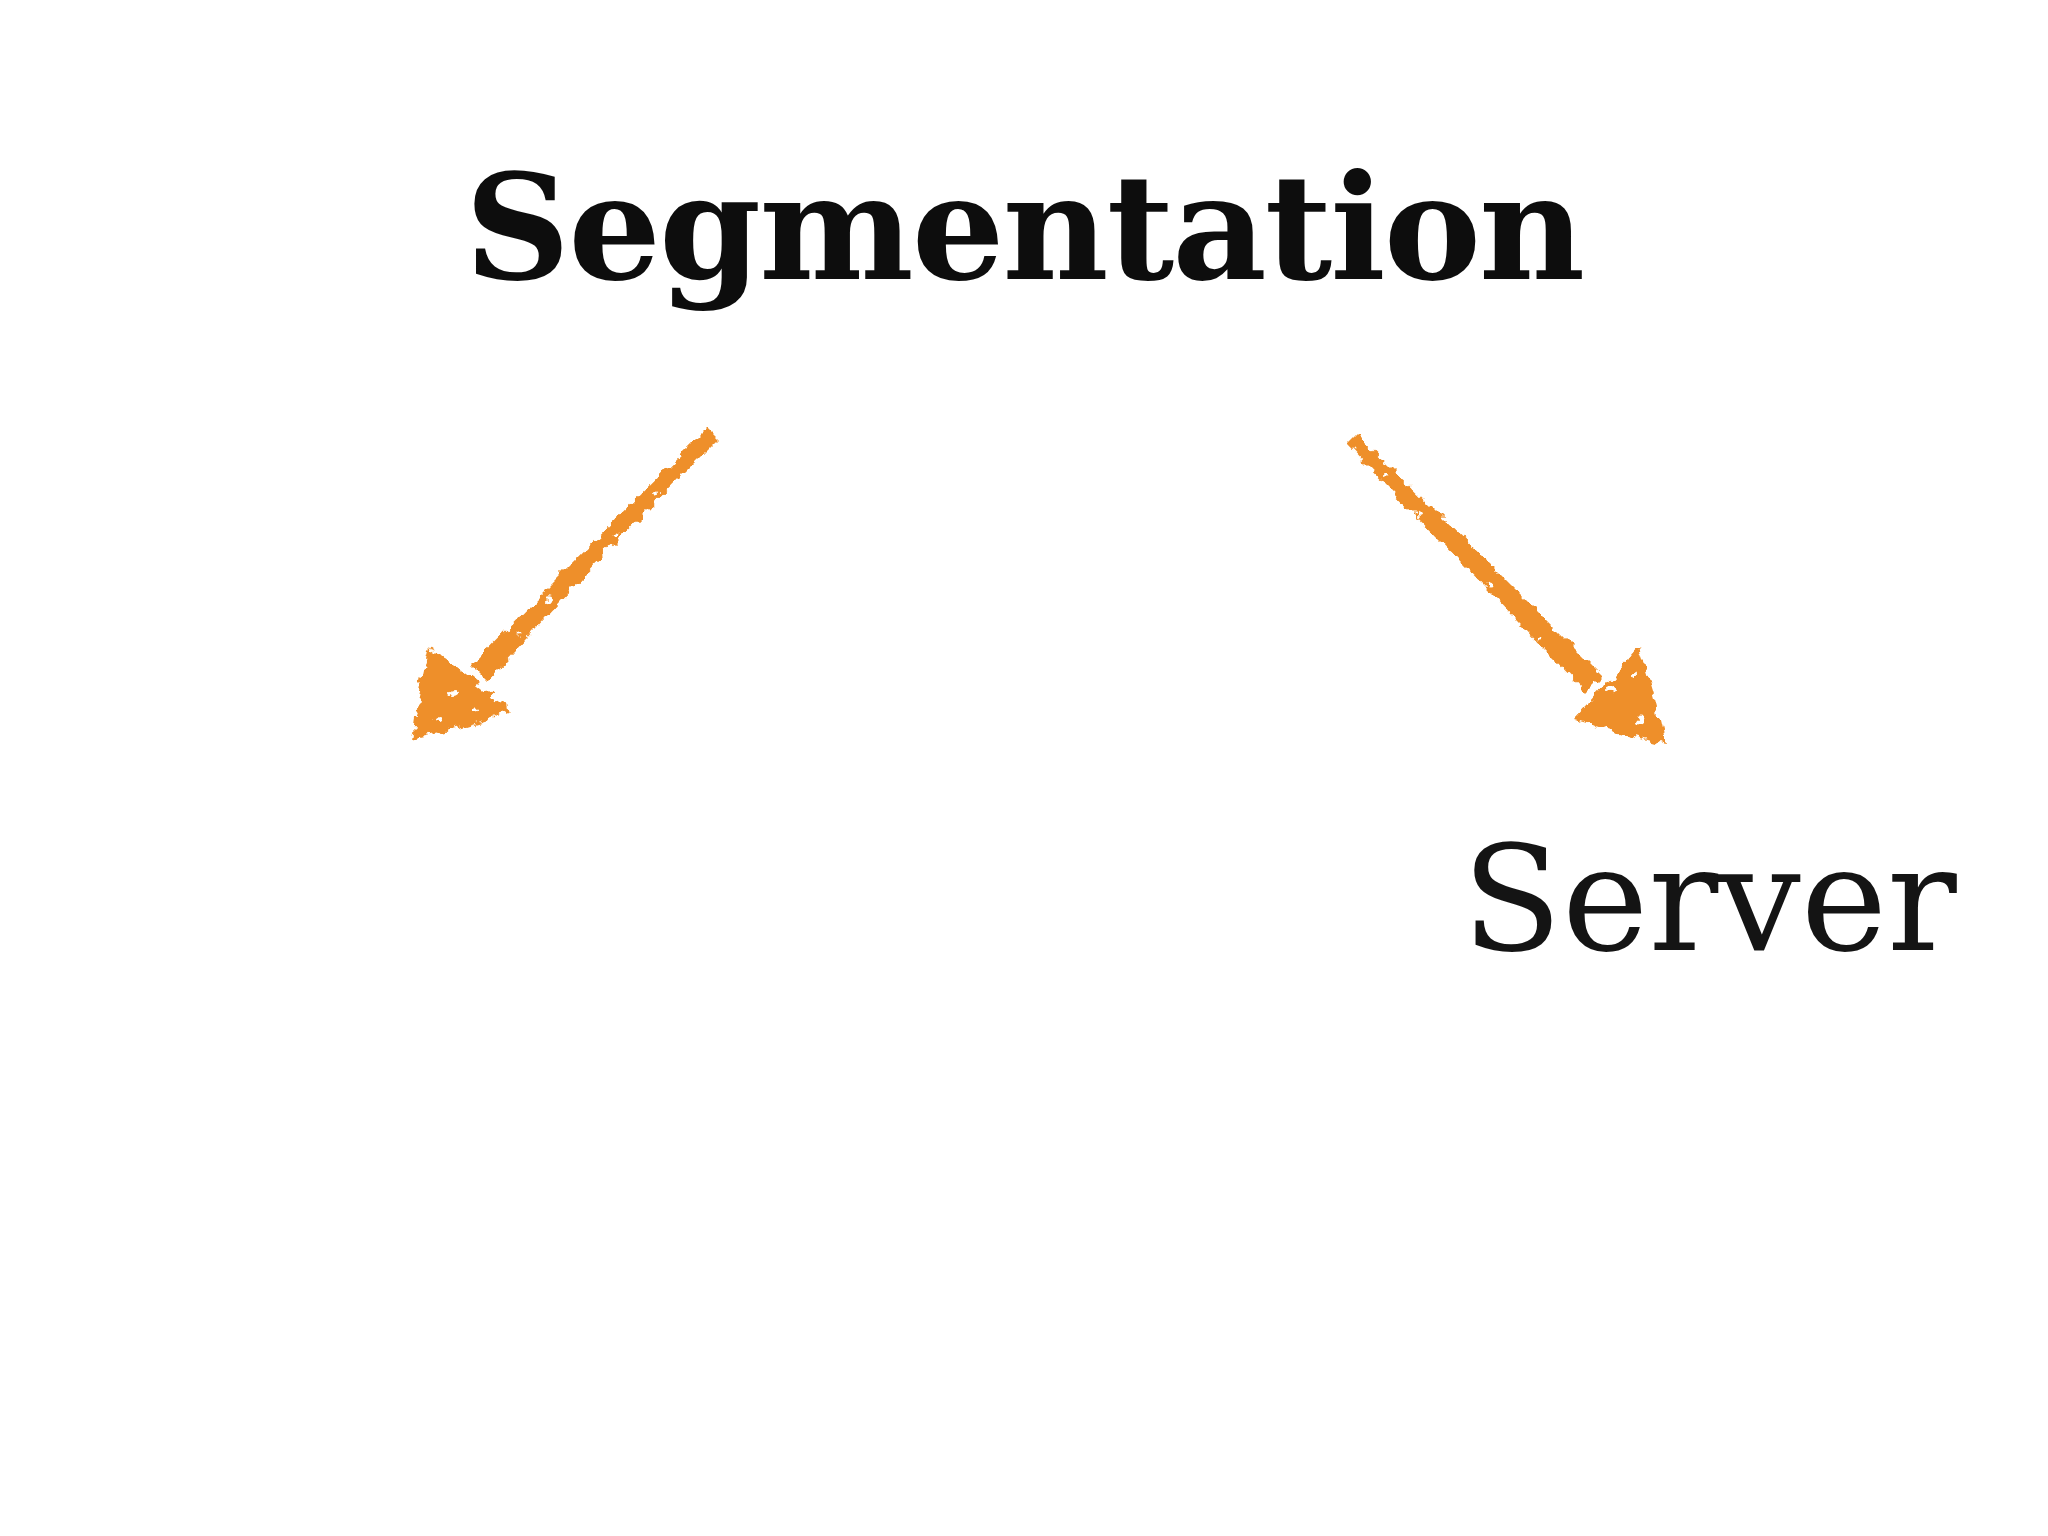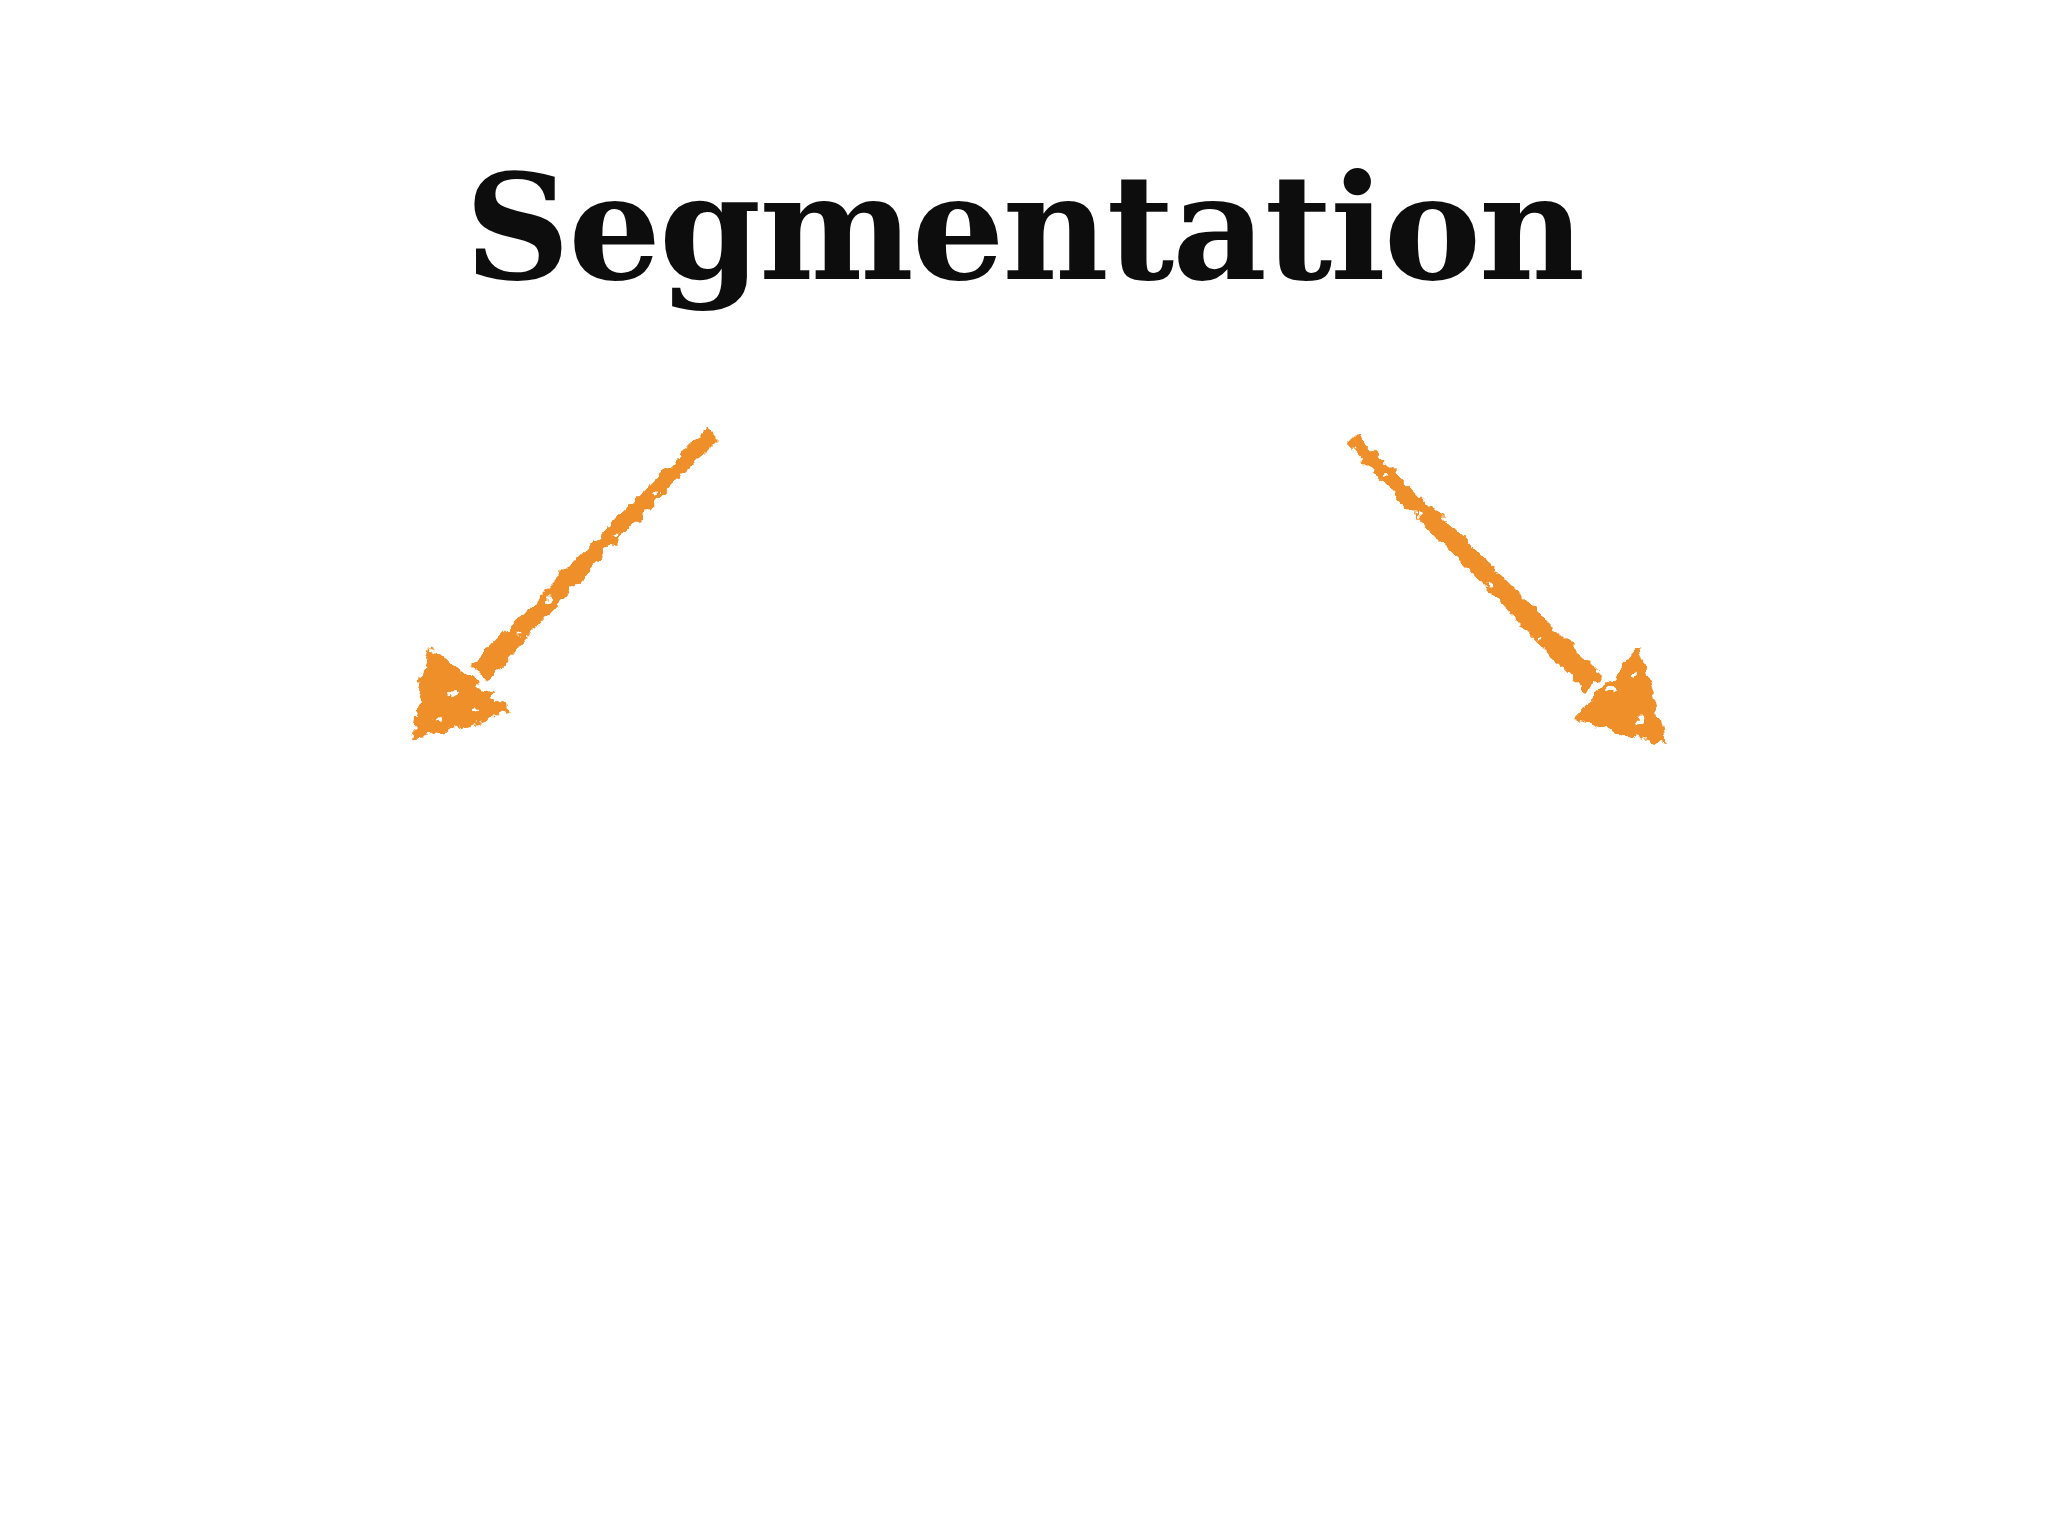--- a/index.html
+++ b/index.html
@@ -96,14 +96,15 @@
         <ellipse cx="296" cy="250" rx="3" ry="2"></ellipse>
         <ellipse cx="80" cy="90" rx="3" ry="1.8"></ellipse>
         <ellipse cx="150" cy="160" rx="2.5" ry="1.5"></ellipse>
         <ellipse cx="200" cy="215" rx="2.5" ry="1.5"></ellipse>
         <ellipse cx="45" cy="50" rx="2" ry="1.5"></ellipse>
       </g>
     </g>
   </svg>
 
 
+  <div class="node-label label-right">Server</div>
 
 </div>
 
 </body></html>

